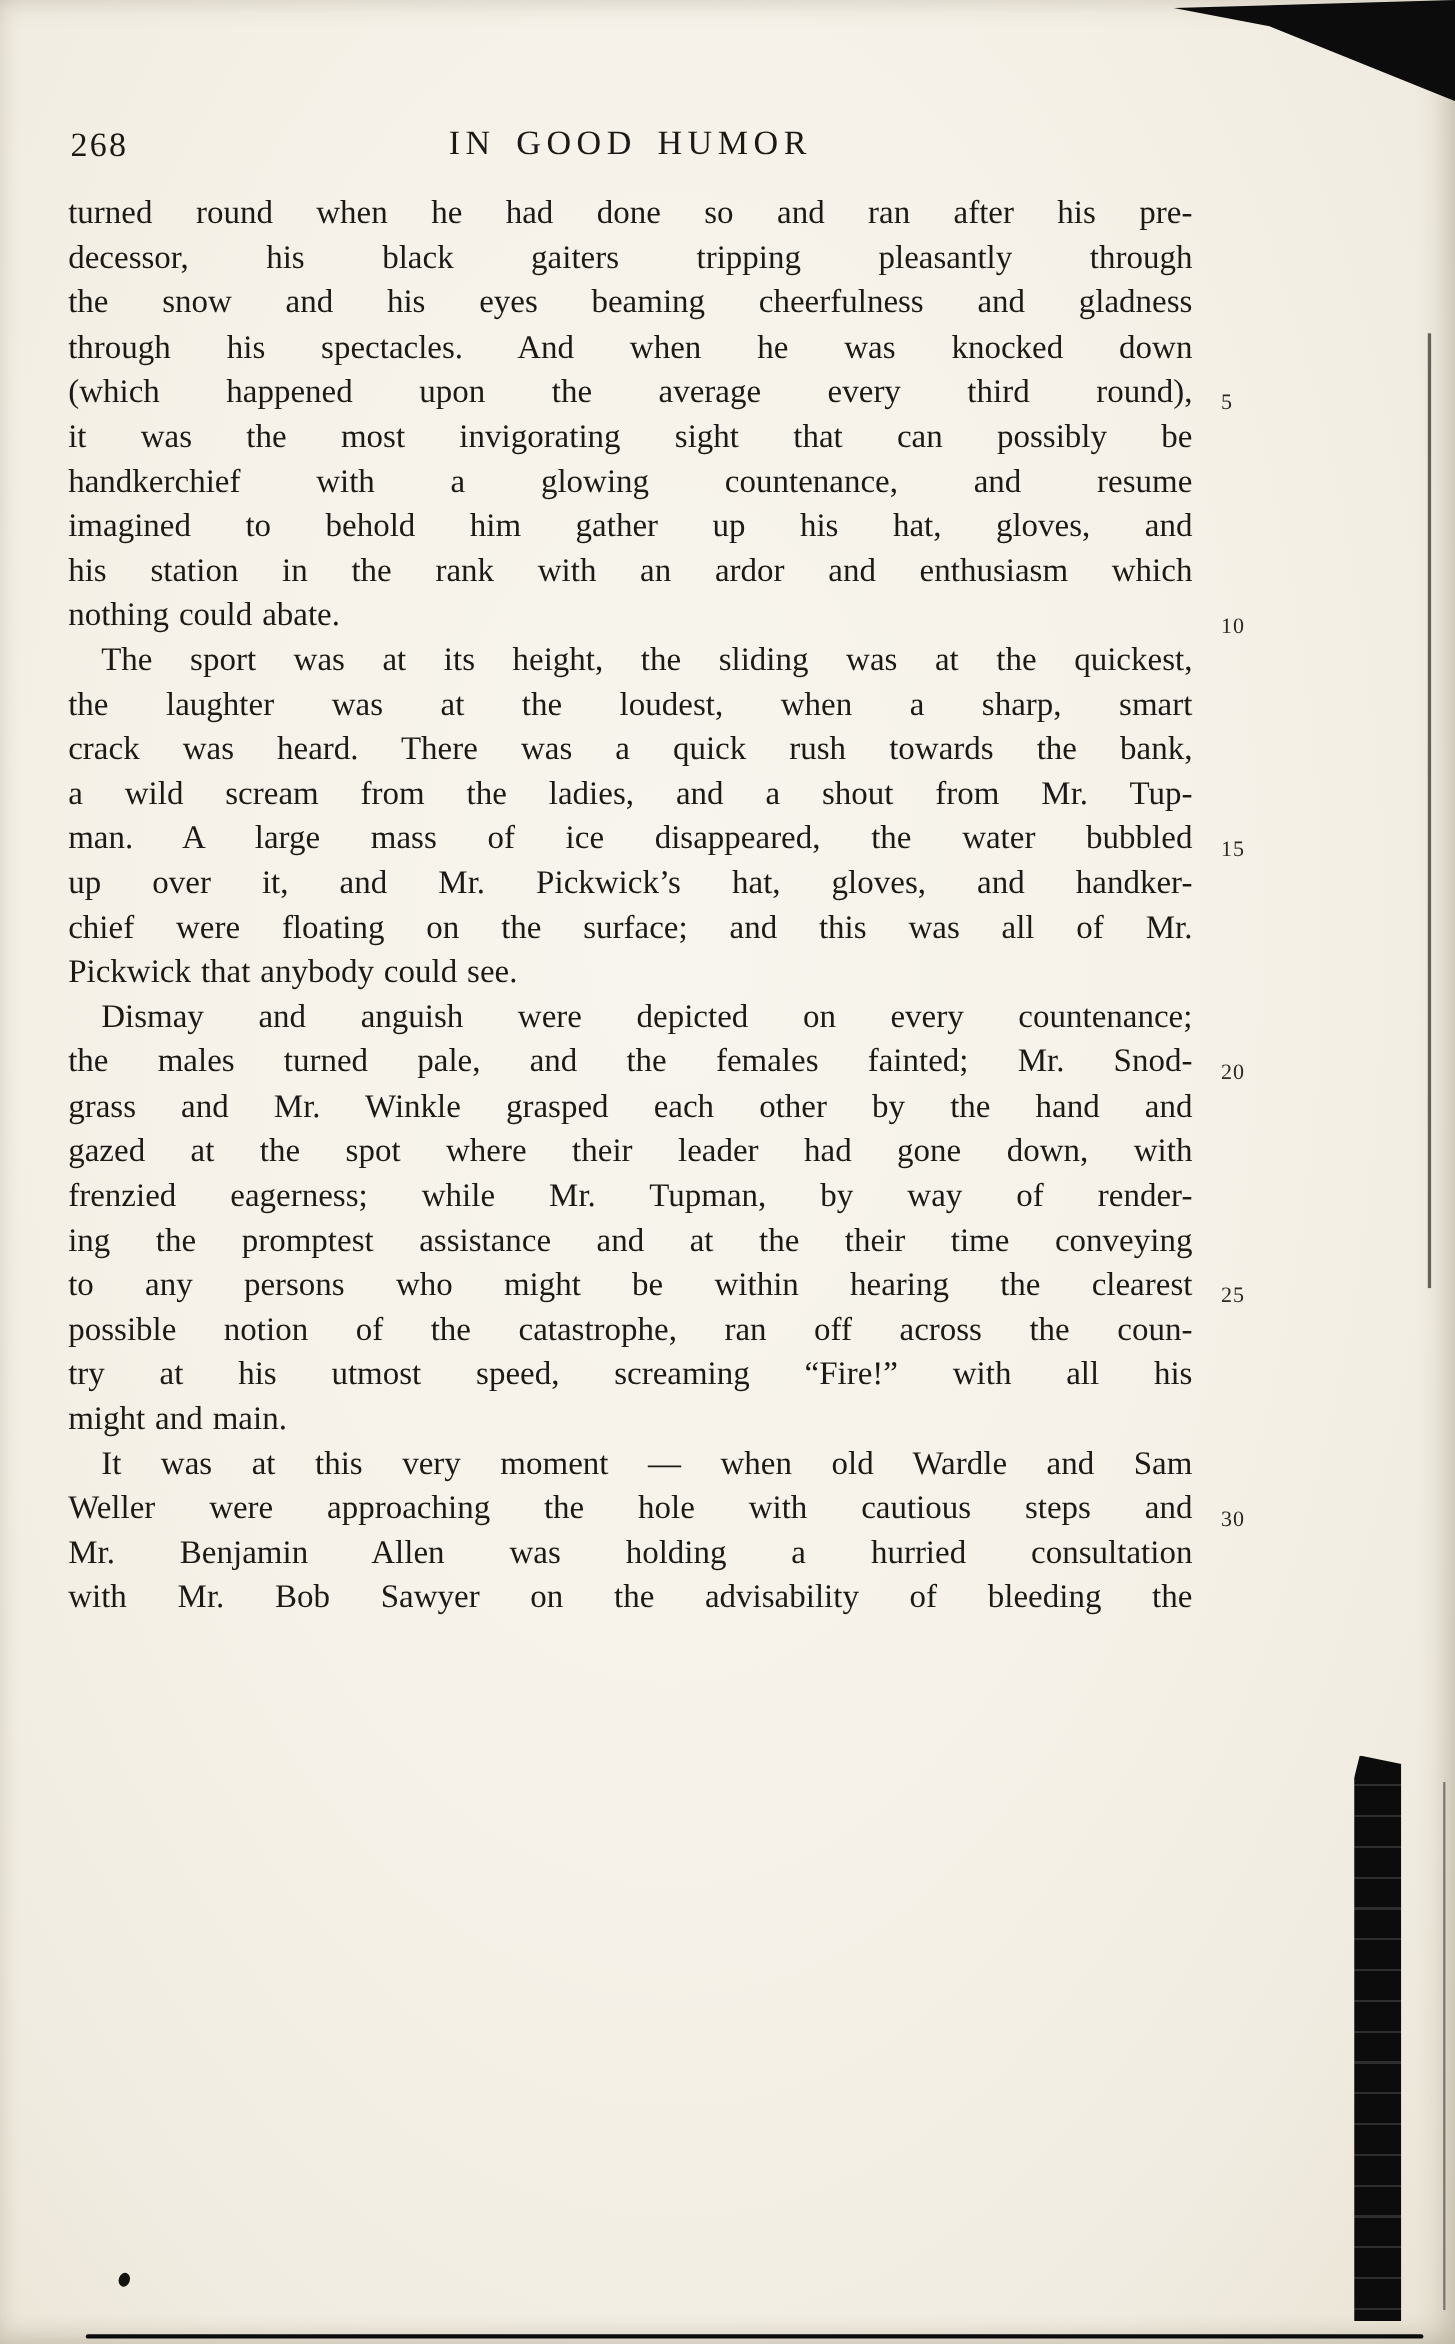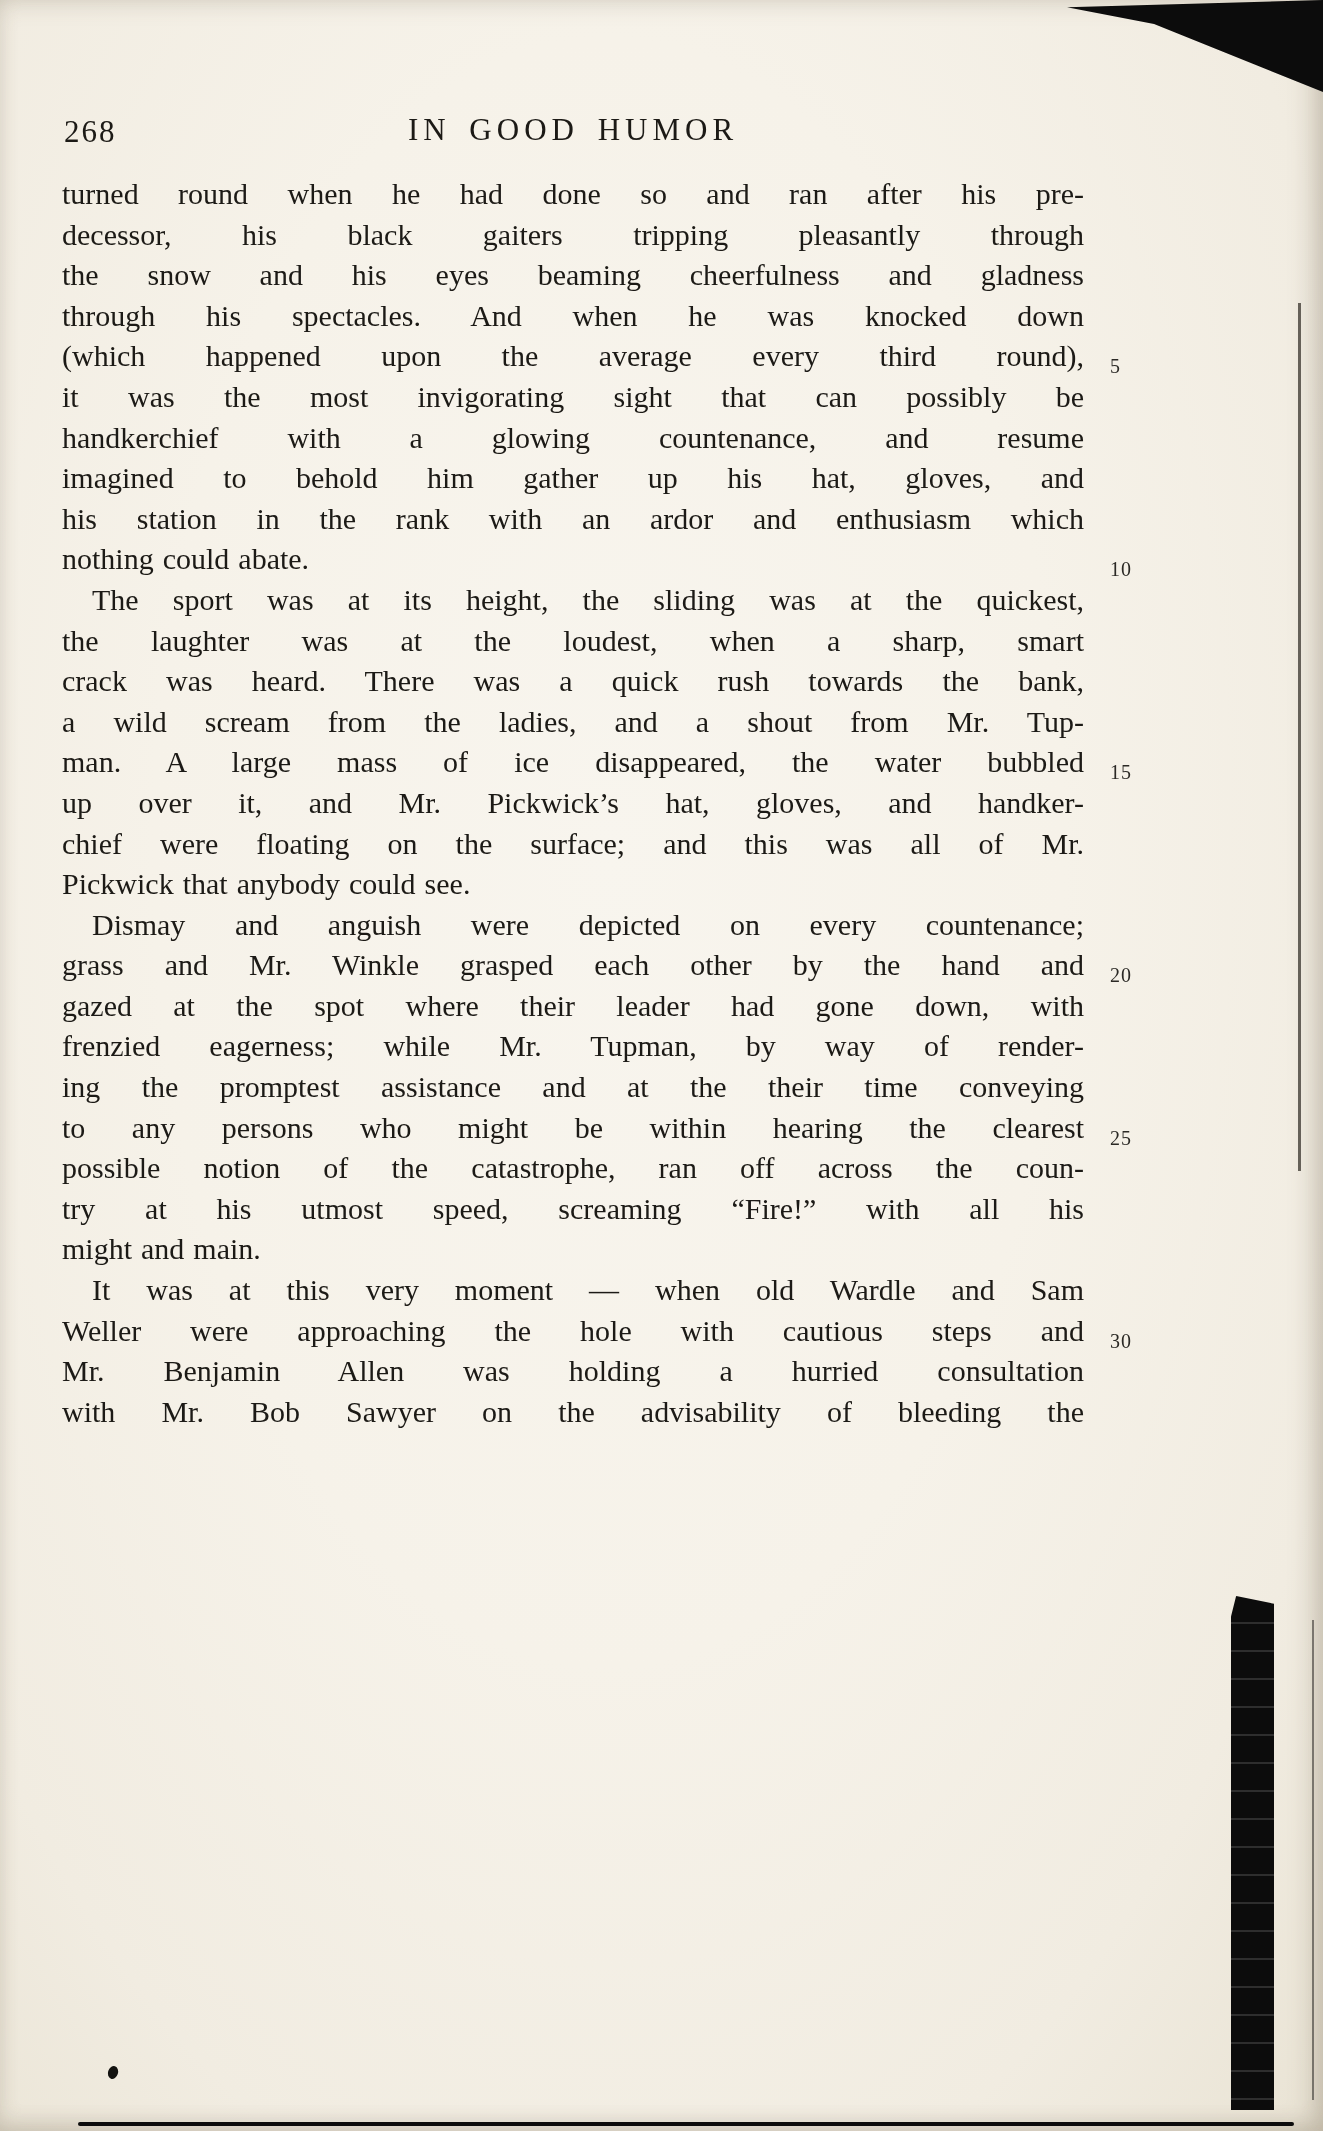--- a/index.html
+++ b/index.html
@@ -204,20 +204,21 @@
   </div>
         <div class="line para-end">
     <span class="line-text">Pickwick that anybody could see.</span>
     
   </div>
         <div class="line indent">
     <span class="line-text">Dismay and anguish were depicted on every countenance;</span>
     
   </div>
         <div class="line">
+    <span class="line-text">the males turned pale, and the females fainted; Mr. Snod-</span>
     <span class="line-no">20</span>
   </div>
         <div class="line">
     <span class="line-text">grass and Mr. Winkle grasped each other by the hand and</span>
     
   </div>
         <div class="line">
     <span class="line-text">gazed at the spot where their leader had gone down, with</span>
     
   </div>

